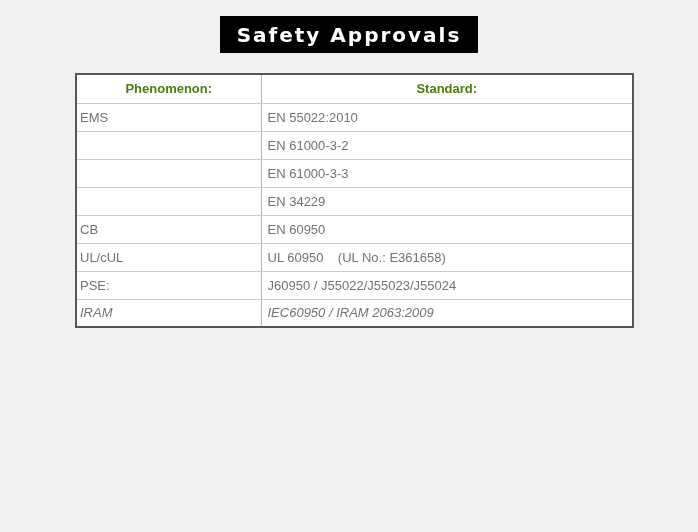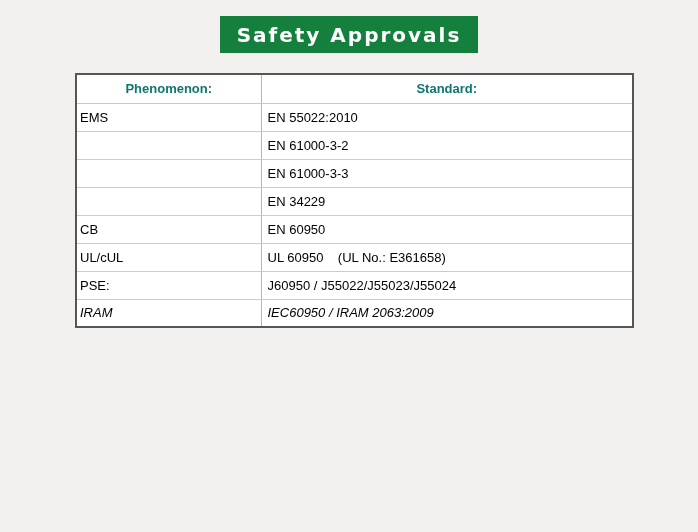--- a/index.html
+++ b/index.html
@@ -18,21 +18,21 @@
     width: 698px;
     height: 532px;
   }
   .title-banner {
     position: absolute;
     left: 50%;
     transform: translateX(-50%);
     top: 16px;
     width: 258px;
     height: 37px;
-    background: #15803d;
+    background: #000000;
     color: #ffffff;
     display: flex;
     align-items: center;
     justify-content: center;
     font-size: 20px;
     font-weight: 600;
     letter-spacing: 2px;
     font-family: "DejaVu Sans", "Liberation Sans", sans-serif;
   }
   table.approvals {
@@ -47,30 +47,30 @@
   table.approvals, table.approvals tr, table.approvals td, table.approvals th {
     box-sizing: border-box;
   }
   table.approvals {
     border: 2px solid #565656;
   }
   table.approvals th {
     height: 29px;
     font-size: 13px;
     font-weight: bold;
-    color: #0f766e;
+    color: #4d7c0f;
     text-align: center;
     vertical-align: middle;
     border-bottom: 1px solid #c9c9c9;
     background: #ffffff;
   }
   table.approvals td {
     height: 28px;
     font-size: 13px;
-    color: #000000;
+    color: #737373;
     vertical-align: middle;
     border-bottom: 1px solid #cccccc;
     background: #ffffff;
     white-space: pre;
     overflow: hidden;
   }
   table.approvals tr > .col-phenomenon,
   table.approvals tr > th:first-child {
     width: 185px;
     border-right: 1px solid #b5b5b5;

